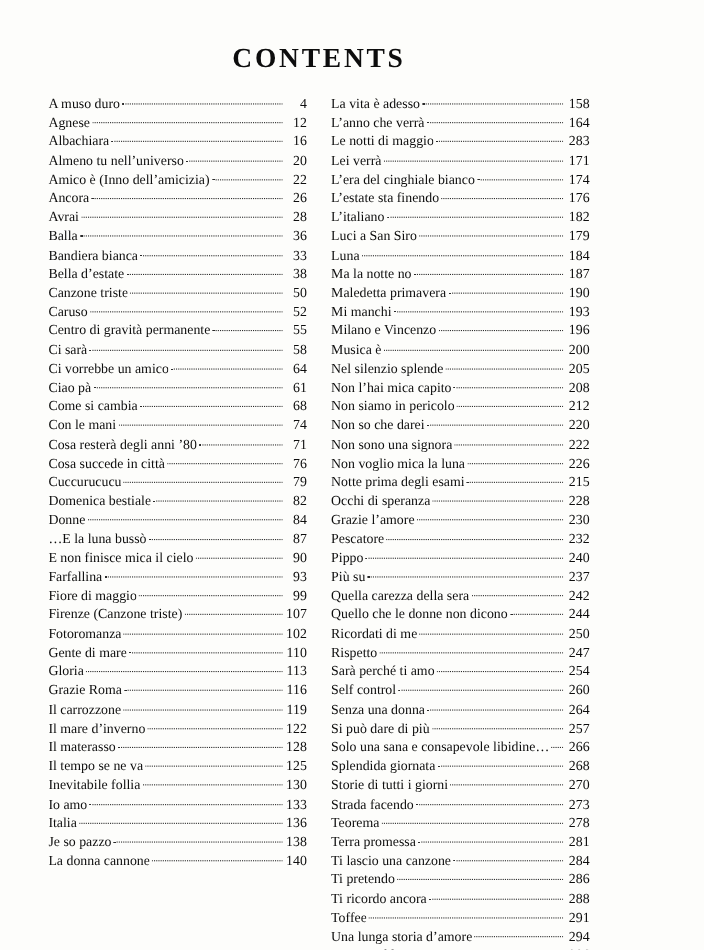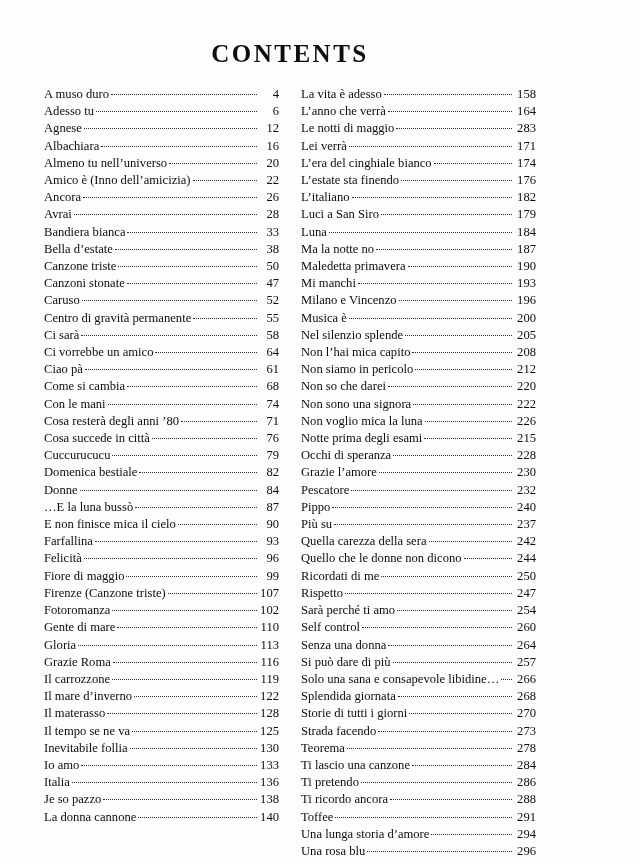--- a/index.html
+++ b/index.html
@@ -88,25 +88,20 @@
   <div class="title">CONTENTS</div>
   <div class="columns">
     <div class="col col-left">
       <ul class="toc">
           <li>
             <span class="entry-title">A muso duro</span>
             <span class="leaders"></span>
             <span class="page-num">4</span>
           </li>
           <li>
-            <span class="entry-title">Adesso tu</span>
-            <span class="leaders"></span>
-            <span class="page-num">6</span>
-          </li>
-          <li>
             <span class="entry-title">Agnese</span>
             <span class="leaders"></span>
             <span class="page-num">12</span>
           </li>
           <li>
             <span class="entry-title">Albachiara</span>
             <span class="leaders"></span>
             <span class="page-num">16</span>
           </li>
           <li>
@@ -123,40 +118,40 @@
             <span class="entry-title">Ancora</span>
             <span class="leaders"></span>
             <span class="page-num">26</span>
           </li>
           <li>
             <span class="entry-title">Avrai</span>
             <span class="leaders"></span>
             <span class="page-num">28</span>
           </li>
           <li>
+            <span class="entry-title">Balla</span>
+            <span class="leaders"></span>
+            <span class="page-num">36</span>
+          </li>
+          <li>
             <span class="entry-title">Bandiera bianca</span>
             <span class="leaders"></span>
             <span class="page-num">33</span>
           </li>
           <li>
             <span class="entry-title">Bella d’estate</span>
             <span class="leaders"></span>
             <span class="page-num">38</span>
           </li>
           <li>
             <span class="entry-title">Canzone triste</span>
             <span class="leaders"></span>
             <span class="page-num">50</span>
           </li>
           <li>
-            <span class="entry-title">Canzoni stonate</span>
-            <span class="leaders"></span>
-            <span class="page-num">47</span>
-          </li>
-          <li>
             <span class="entry-title">Caruso</span>
             <span class="leaders"></span>
             <span class="page-num">52</span>
           </li>
           <li>
             <span class="entry-title">Centro di gravità permanente</span>
             <span class="leaders"></span>
             <span class="page-num">55</span>
           </li>
           <li>
@@ -216,25 +211,20 @@
           </li>
           <li>
             <span class="entry-title">E non finisce mica il cielo</span>
             <span class="leaders"></span>
             <span class="page-num">90</span>
           </li>
           <li>
             <span class="entry-title">Farfallina</span>
             <span class="leaders"></span>
             <span class="page-num">93</span>
-          </li>
-          <li>
-            <span class="entry-title">Felicità</span>
-            <span class="leaders"></span>
-            <span class="page-num">96</span>
           </li>
           <li>
             <span class="entry-title">Fiore di maggio</span>
             <span class="leaders"></span>
             <span class="page-num">99</span>
           </li>
           <li>
             <span class="entry-title">Firenze (Canzone triste)</span>
             <span class="leaders"></span>
             <span class="page-num">107</span>
@@ -495,20 +485,25 @@
           </li>
           <li>
             <span class="entry-title">Strada facendo</span>
             <span class="leaders"></span>
             <span class="page-num">273</span>
           </li>
           <li>
             <span class="entry-title">Teorema</span>
             <span class="leaders"></span>
             <span class="page-num">278</span>
+          </li>
+          <li>
+            <span class="entry-title">Terra promessa</span>
+            <span class="leaders"></span>
+            <span class="page-num">281</span>
           </li>
           <li>
             <span class="entry-title">Ti lascio una canzone</span>
             <span class="leaders"></span>
             <span class="page-num">284</span>
           </li>
           <li>
             <span class="entry-title">Ti pretendo</span>
             <span class="leaders"></span>
             <span class="page-num">286</span>

